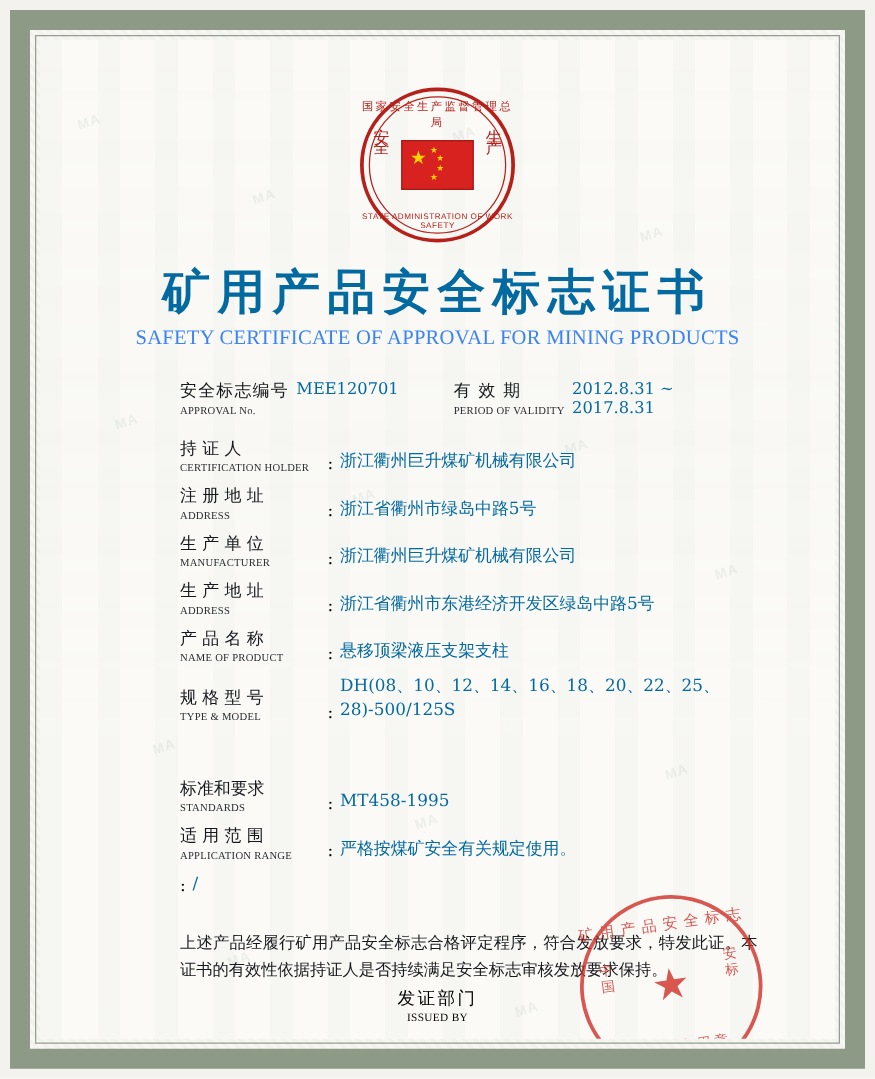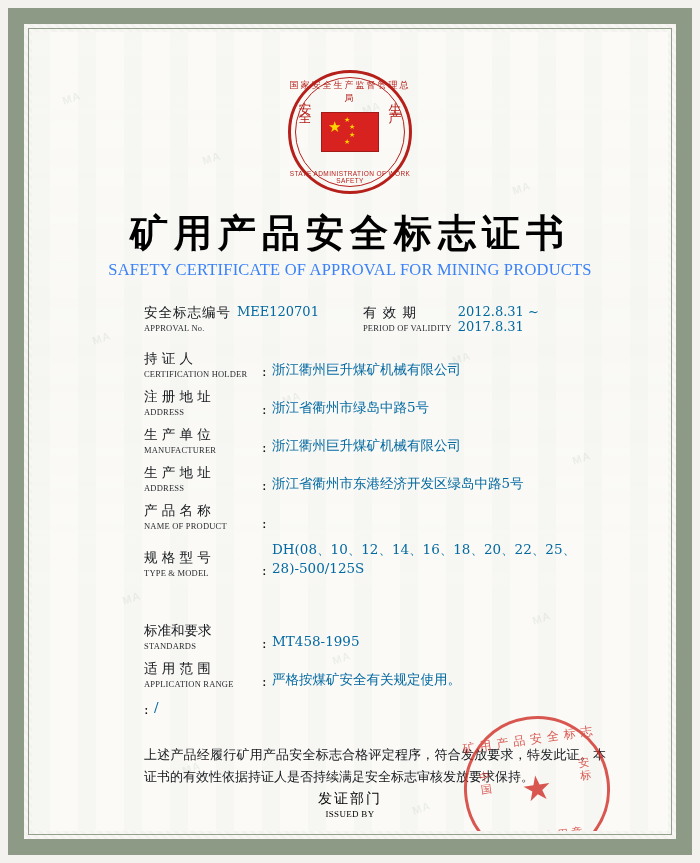--- a/index.html
+++ b/index.html
@@ -151,21 +151,21 @@
 
   
   .title-cn {
     position: absolute;
     top: 176px;
     left: 0; right: 0;
     text-align: center;
     font-size: 38px;
     font-weight: bold;
     letter-spacing: 6px;
-    color: #000000;
+    color: #0369a1;
     font-family: "DejaVu Serif", serif;
   }
   .title-en {
     position: absolute;
     top: 228px;
     left: 0; right: 0;
     text-align: center;
     font-size: 16.5px;
     letter-spacing: 0.2px;
     color: #3b82f6;
@@ -426,20 +426,21 @@
           </div>
           <div class="colon">:</div>
           <div class="val">浙江省衢州市东港经济开发区绿岛中路5号</div>
         </div>
         <div class="field">
           <div class="lbl">
             <span class="cn">产 品 名 称</span>
             <span class="en">NAME OF PRODUCT</span>
           </div>
           <div class="colon">:</div>
+          <div class="val">悬移顶梁液压支架支柱</div>
         </div>
         <div class="field">
           <div class="lbl">
             <span class="cn">规 格 型 号</span>
             <span class="en">TYPE &amp; MODEL</span>
           </div>
           <div class="colon">:</div>
           <div class="val">DH(08、10、12、14、16、18、20、22、25、28)-500/125S</div>
         </div>
       </div>

